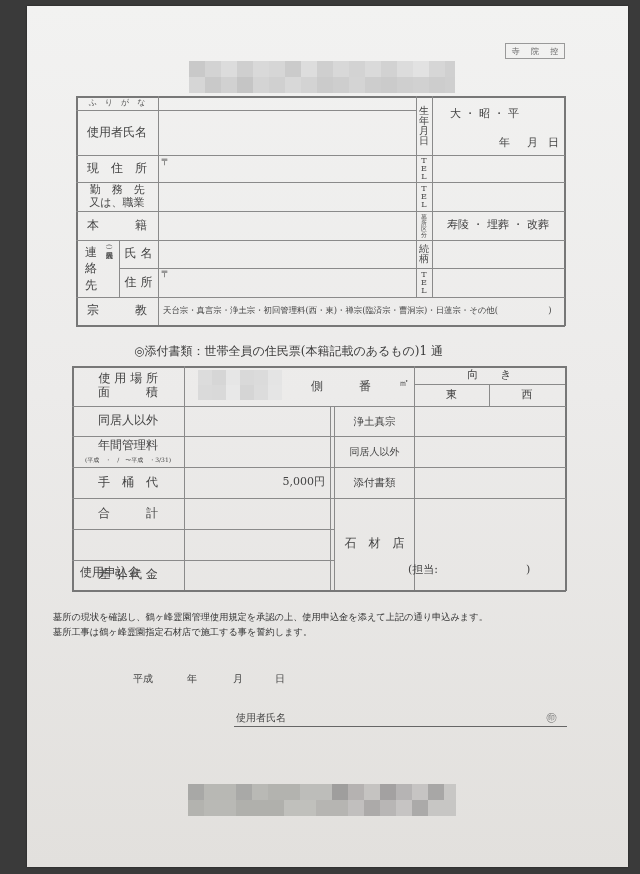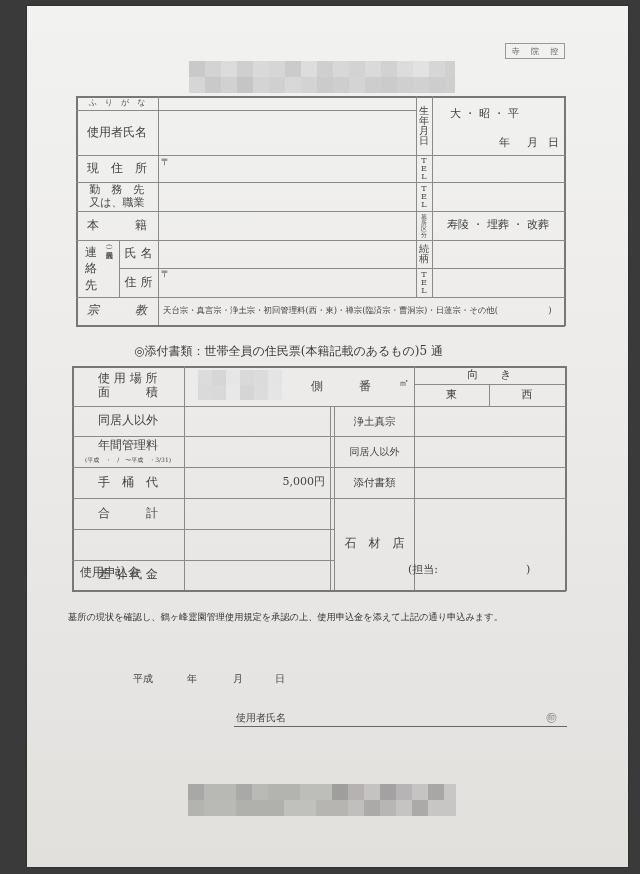--- a/index.html
+++ b/index.html
@@ -24,21 +24,21 @@
     .blur {
       position:absolute; display:flex; flex-wrap:wrap; overflow:hidden;
     }
     .blur span { display:block; }
     .ln-h { position:absolute; height:1px; background:#8a8a8a; }
     .ln-v { position:absolute; width:1px; background:#8a8a8a; }
     .ln-hb { position:absolute; height:1.5px; background:#777; }
     .ln-vb { position:absolute; width:1.5px; background:#777; }
     .lbl {
       position:absolute; font-family:"DejaVu Serif", serif; font-size:12px; color:#444;
-      display:flex; align-items:center; justify-content:center; text-align:left;
+      display:flex; align-items:center; justify-content:center; text-align:right;
       line-height:1.15; white-space:pre;
     }
     .lbl-sm { font-size:8px; color:#555; }
     .vt {
       position:absolute; font-family:"DejaVu Serif", serif; font-size:10px; color:#444;
       display:flex; flex-direction:column; align-items:center; justify-content:center;
       line-height:1.0;
     }
     .val {
       position:absolute; font-family:"DejaVu Serif", serif; font-size:11px; color:#444;
@@ -180,25 +180,25 @@
     <div class="lbl" style="left:92px;top:262px;width:39px;height:29px;">住 所</div>
     <div class="val" style="left:134px;top:262px;font-size:9px;">〒</div>
     <div class="field" style="left:132px;top:263px;width:257px;height:28px;"></div>
     <div class="vt" style="left:389px;top:262px;width:16px;height:29px;font-size:8px;">
       <span>T</span>
       <span>E</span>
       <span>L</span>
     </div>
     <div class="field" style="left:406px;top:263px;width:131px;height:28px;"></div>
 
-    <div class="lbl" style="left:49px;top:291px;width:82px;height:28px;font-style:italic;">宗　　　教</div>
+    <div class="lbl" style="left:49px;top:291px;width:82px;height:28px;">宗　　　教</div>
     <div class="val" style="left:136px;top:299px;font-size:8.4px;white-space:nowrap;">天台宗・真言宗・浄土宗・初回管理料(西・東)・禅宗(臨済宗・曹洞宗)・日蓮宗・その他(　　　　　　)</div>
   </div>
 
-  <div class="val" style="left:107px;top:337px;font-size:12px;color:#3a3a3a;">◎添付書類：世帯全員の住民票(本籍記載のあるもの)5 通</div>
+  <div class="val" style="left:107px;top:337px;font-size:12px;color:#3a3a3a;">◎添付書類：世帯全員の住民票(本籍記載のあるもの)1 通</div>
 
   <div>
     <div class="ln-hb" style="left:45px;top:360px;width:494px;"></div>
     <div class="ln-hb" style="left:45px;top:584px;width:494px;"></div>
     <div class="ln-vb" style="left:45px;top:360px;height:225px;"></div>
     <div class="ln-vb" style="left:538px;top:360px;height:225px;"></div>
 
     <div class="ln-v" style="left:157px;top:360px;height:224px;"></div>
 
     <div class="ln-v" style="left:303px;top:400px;height:184px;"></div>
@@ -267,22 +267,23 @@
     <div class="field" style="left:388px;top:431px;width:150px;height:30px;"></div>
 
     <div class="lbl" style="left:308px;top:461px;width:79px;height:31px;font-size:10.5px;">添付書類</div>
     <div class="field" style="left:388px;top:462px;width:150px;height:30px;"></div>
 
     <div class="lbl" style="left:308px;top:492px;width:79px;height:92px;">石　材　店</div>
     <div class="field" style="left:388px;top:493px;width:150px;height:60px;"></div>
     <div class="val" style="left:381px;top:556px;font-size:11px;white-space:pre;">(担当:　　　　　　　　)</div>
   </div>
 
-  <div style="position:absolute;left:41px;top:603px;font-family:'DejaVu Serif',serif;font-size:9.2px;line-height:15px;color:#333;white-space:nowrap;">
+  <div style="position:absolute;left:26px;top:603px;font-family:'DejaVu Serif',serif;font-size:9.2px;line-height:15px;color:#333;white-space:nowrap;">
     <div>墓所の現状を確認し、鶴ヶ峰霊園管理使用規定を承認の上、使用申込金を添えて上記の通り申込みます。</div>
+    <div>墓所工事は鶴ヶ峰霊園指定石材店で施工する事を誓約します。</div>
   </div>
 
   <div>
     <div class="val" style="left:106px;top:666px;font-size:10px;">平成</div>
     <div class="val" style="left:160px;top:666px;font-size:10px;">年</div>
     <div class="val" style="left:206px;top:666px;font-size:10px;">月</div>
     <div class="val" style="left:248px;top:666px;font-size:10px;">日</div>
   </div>
   <div class="field" style="left:104px;top:662px;width:160px;height:18px;"></div>
 

